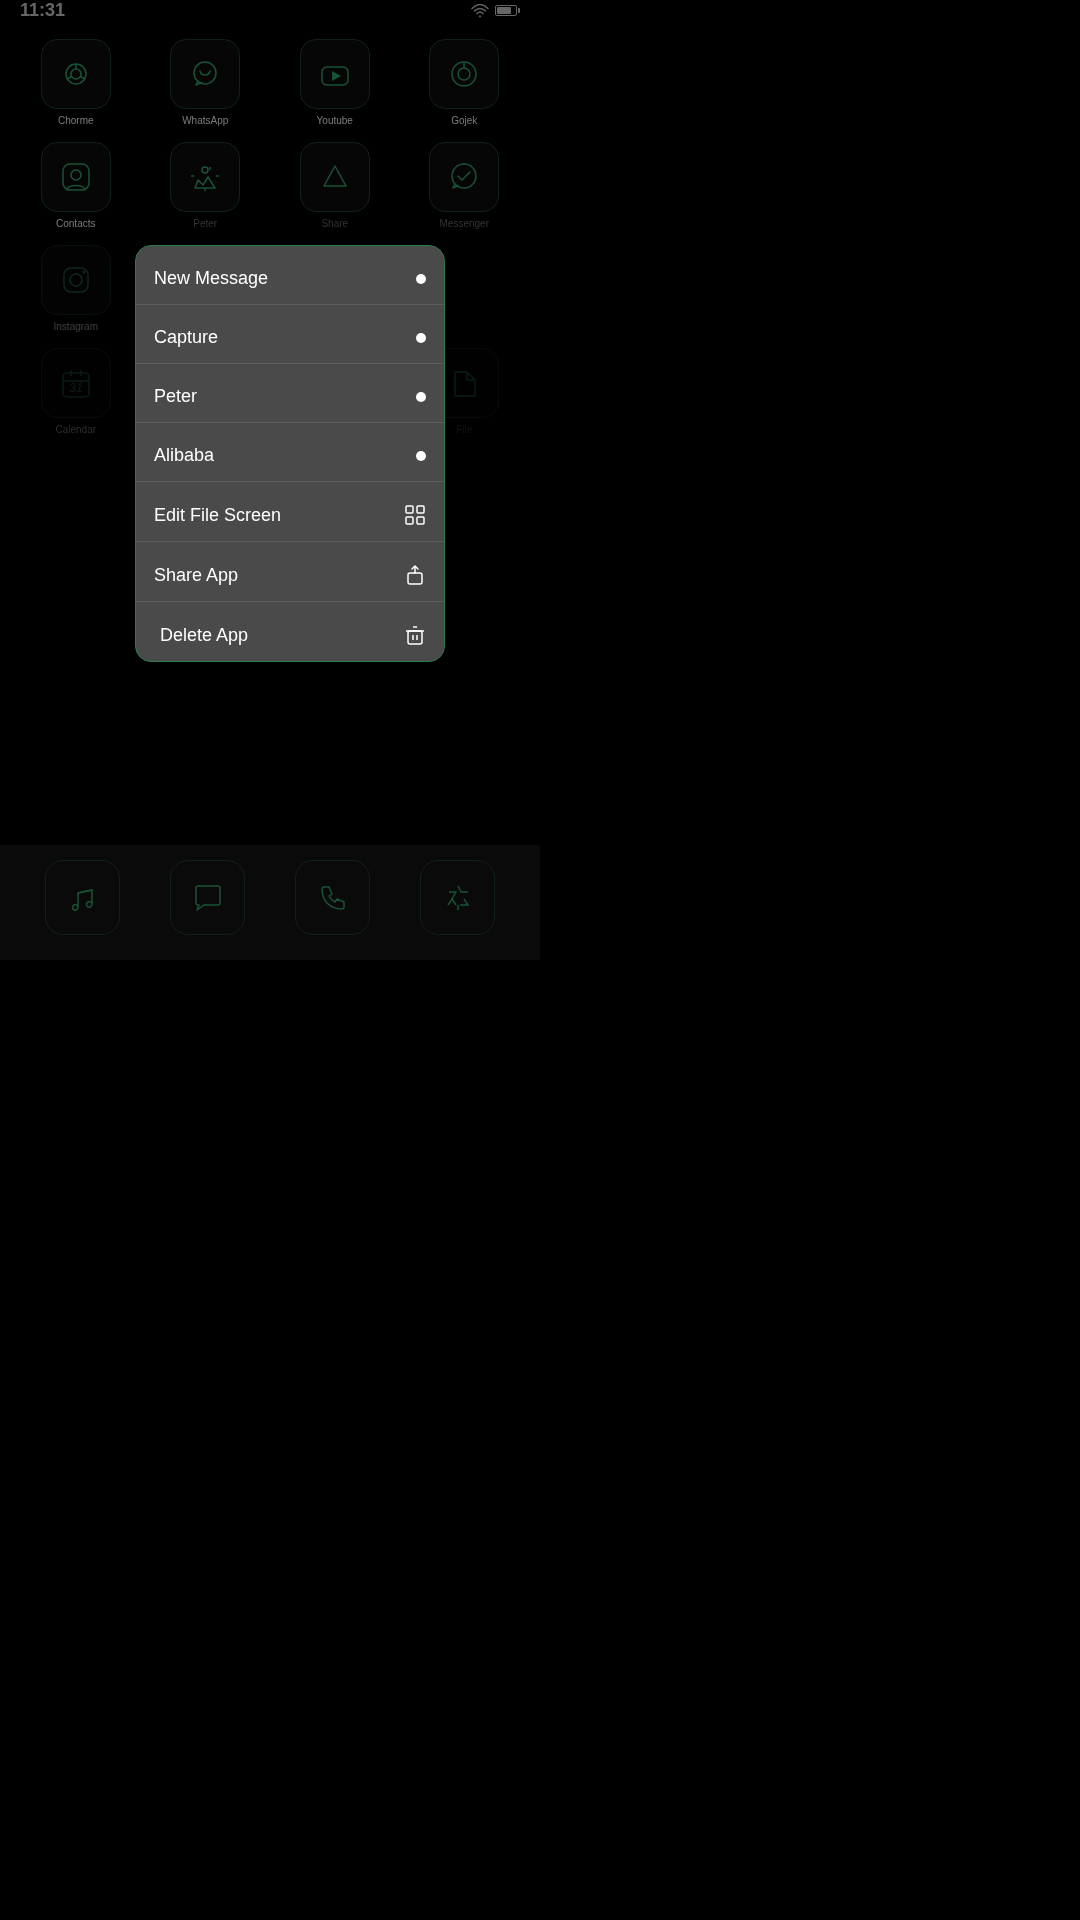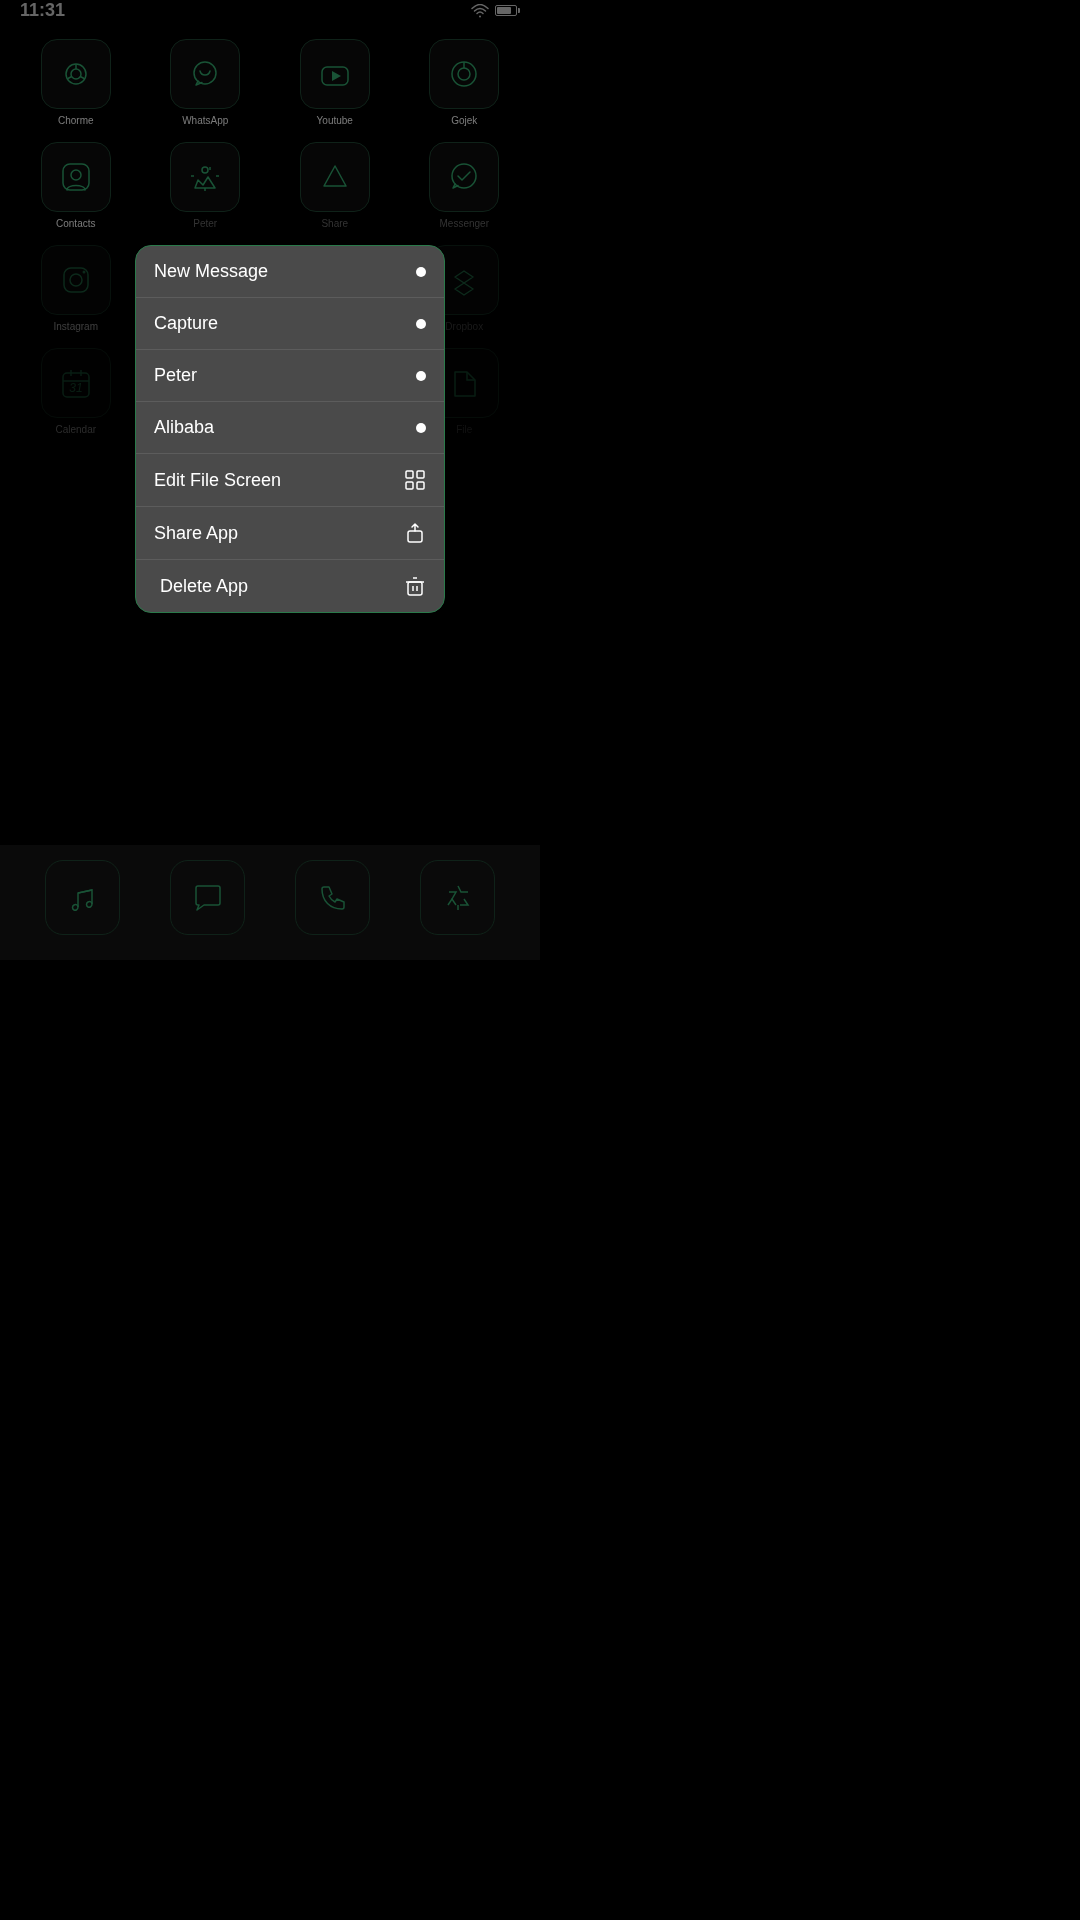--- a/index.html
+++ b/index.html
@@ -91,20 +91,21 @@
       backdrop-filter: blur(20px);
       z-index: 100;
     }
 
     .menu-item {
       display: flex;
       align-items: center;
       justify-content: space-between;
       padding: 15px 18px;
       border-bottom: 1px solid rgba(255,255,255,0.1);
+      margin-top: 7px;
     }
     .menu-item:last-child {
       border-bottom: none;
       padding-left: 24px;
     }
 
     .menu-item-label {
       color: #fff;
       font-size: 18px;
       font-weight: 500;
@@ -328,28 +329,20 @@
     <div class="app-item">
       <div class="app-icon">
         <svg width="38" height="38" viewBox="0 0 38 38">
           <rect x="6" y="6" width="26" height="26" rx="7"></rect>
           <text x="19" y="26" text-anchor="middle" font-size="13" fill="#2a8a5a" stroke="none" font-weight="bold">Laz</text>
         </svg>
       </div>
       <span class="app-label" style="color:#555">Lazada</span>
     </div>
 
-    <div class="app-item">
-      <div class="app-icon">
-        <svg width="38" height="38" viewBox="0 0 38 38">
-          <path d="M19 10 L10 16 L19 22 L10 28 L19 34 L28 28 L19 22 L28 16 Z" stroke-linecap="round" stroke-linejoin="round"></path>
-        </svg>
-      </div>
-      <span class="app-label" style="color:#555">Dropbox</span>
-    </div>
   </div>
 
   <div class="app-grid" style="opacity:0.35">
 
     <div class="app-item">
       <div class="app-icon">
         <svg width="38" height="38" viewBox="0 0 38 38">
           <rect x="6" y="9" width="26" height="24" rx="4"></rect>
           <line x1="6" y1="17" x2="32" y2="17"></line>
           <line x1="14" y1="6" x2="14" y2="12"></line>

